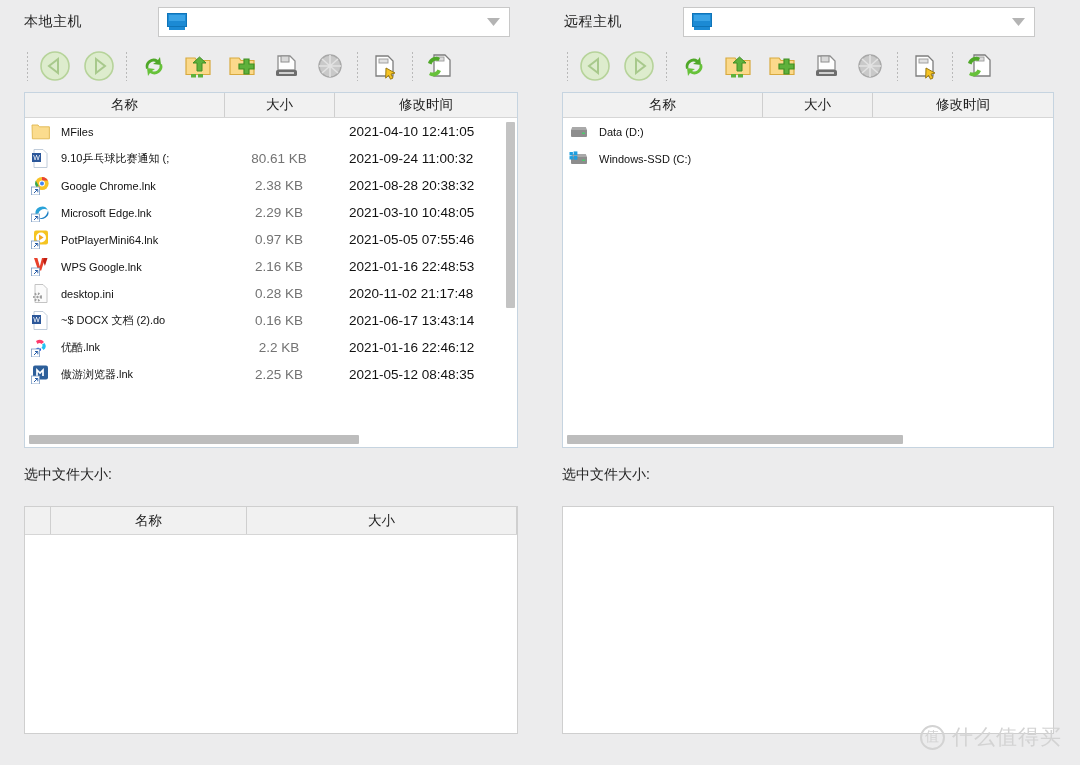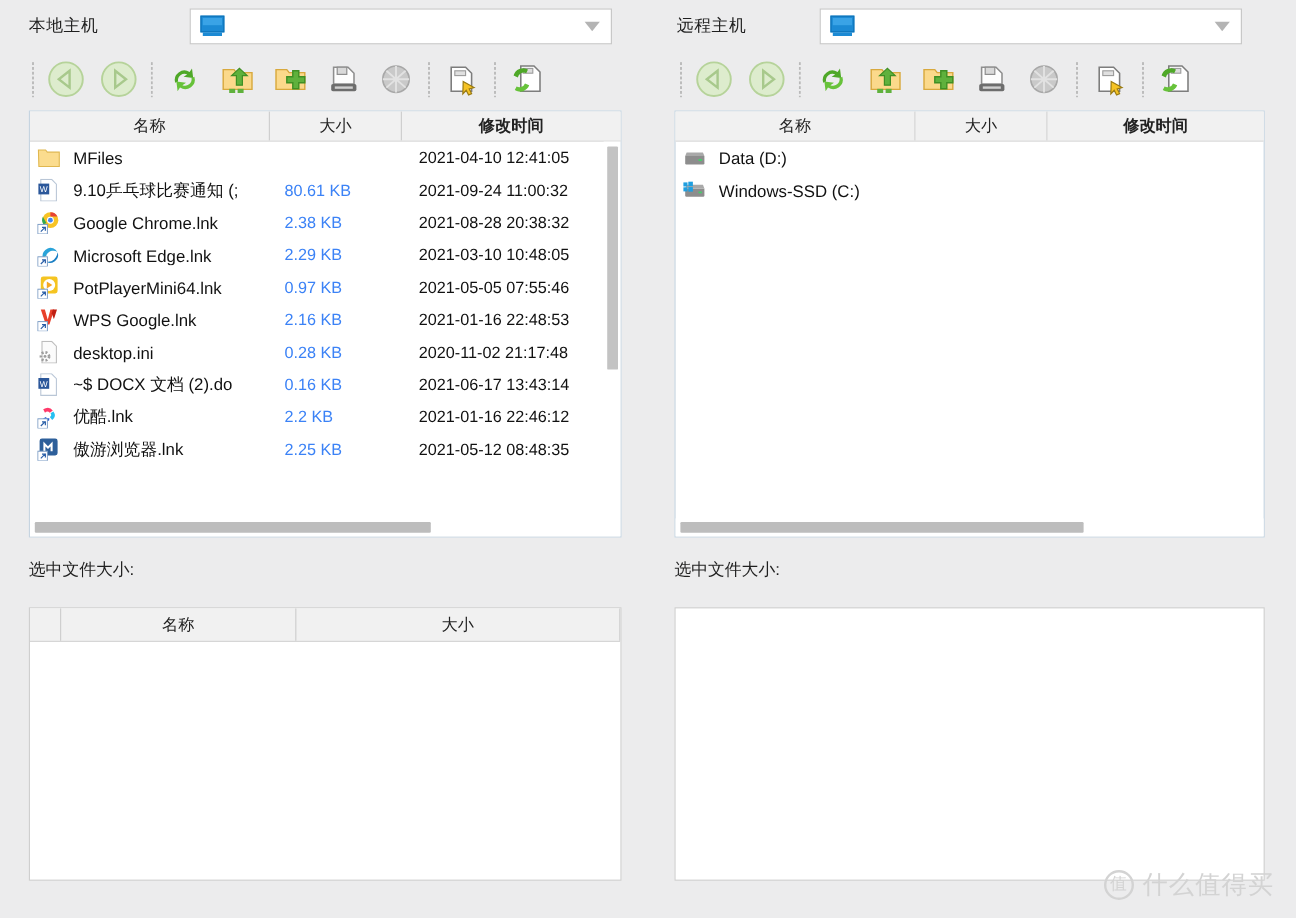--- a/index.html
+++ b/index.html
@@ -60,27 +60,27 @@
 
   .lv-head { display:flex; height:25px; background:#f1f1f1; border-bottom:1px solid #d6d6d6; }
   .lv-head .col {
     display:flex; align-items:center; justify-content:center;
     font-size:13.5px; color:#222; height:100%;
     border-right:1px solid #cfcfcf; background:#f1f1f1;
   }
   .lv-head .col:last-child { border-right:none; }
   .c-name { width:200px; }
   .c-size { width:110px; }
-  .c-time { flex:1;font-weight:bold; }
+  .c-time { flex:1; }
 
   .lv-body { position:relative; height:309px; overflow:hidden; }
   .row { display:flex; align-items:center; height:27px; padding-left:6px; white-space:nowrap; }
   .row .icon { width:24px; height:20px; flex:none; position:relative; margin-right:6px; }
-  .row .nm   { width:176px; overflow:hidden; font-size:14px; color:#111; }
-  .row .sz   { width:110px; text-align:left; padding-right:26px; font-size:13.5px; color:#3b82f6; }
+  .row .nm   { width:176px; overflow:hidden; font-size:11px; color:#111; }
+  .row .sz   { width:110px; text-align:center; padding-right:26px; font-size:13.5px; color:#737373; }
   .row .tm   { flex:1; font-size:13.5px; color:#111; padding-left:2px; }
   .rrow .nm  { width:auto; }
 
   
   .vscroll { position:absolute; right:0; top:25px; width:14px; bottom:15px; background:#fff; }
   .vthumb  { position:absolute; left:3px; width:9px; background:#c3c3c3; border-radius:1px; }
   .hscroll { position:absolute; left:0; right:0; bottom:0; height:15px; background:#fff; }
   .hthumb  { position:absolute; left:4px; top:3px; height:9px; background:#bdbdbd; border-radius:1px; }
 
   

